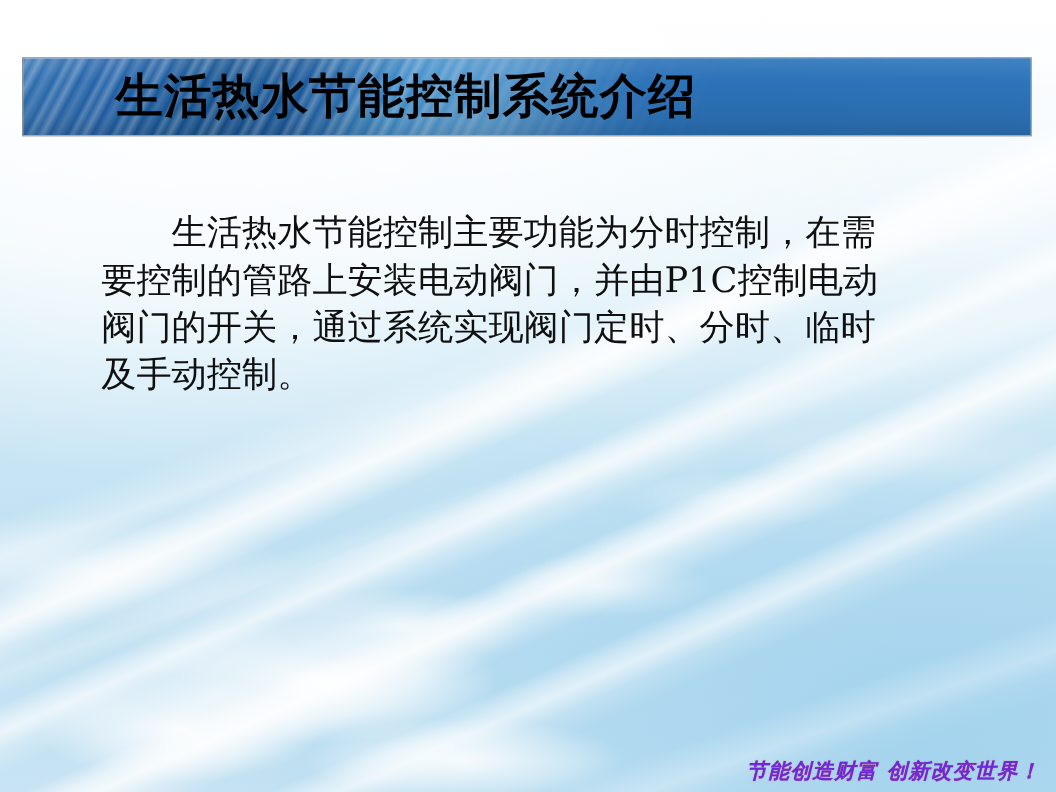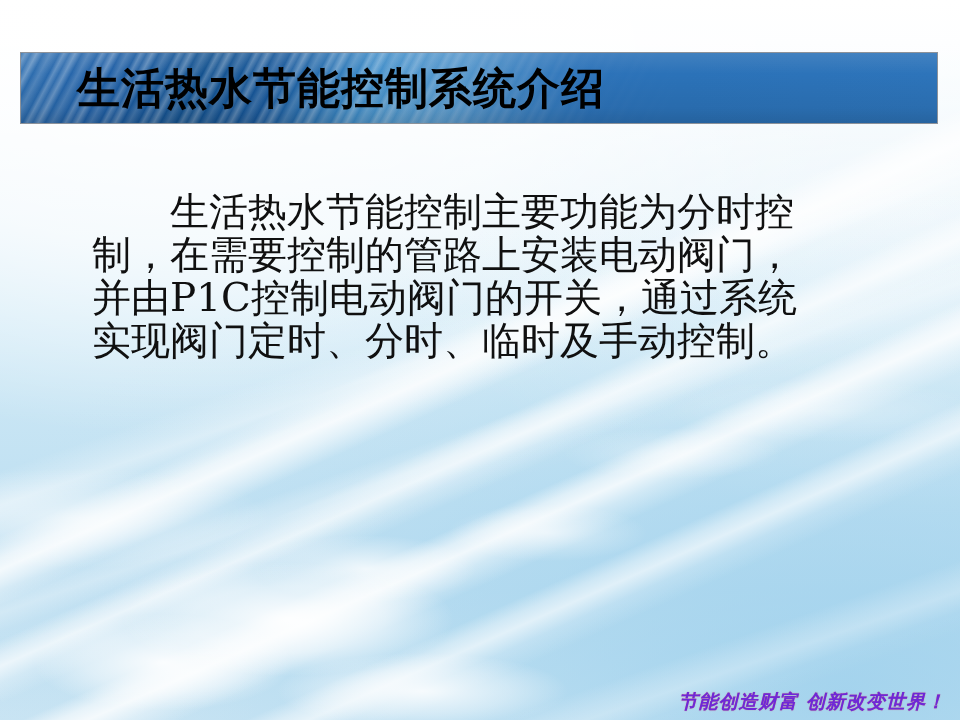--- a/index.html
+++ b/index.html
@@ -173,38 +173,38 @@
     inset: 0;
     background: linear-gradient(to bottom,
       rgba(255,255,255,0.10) 0%,
       rgba(255,255,255,0.00) 30%,
       rgba(0,0,0,0.06) 78%,
       rgba(0,0,0,0.14) 100%);
   }
   .banner-title {
     position: relative;
     z-index: 2;
-    margin-left: 56px;
+    margin-left: 84px;
     font-family: "DejaVu Sans", "Liberation Sans", sans-serif;
     font-weight: bold;
     font-size: 43px;
     line-height: 1;
     letter-spacing: 1px;
     color: #000000;
     white-space: nowrap;
   }
 
   
   .body-text {
     position: absolute;
     left: 92px;
     top: 190px;
     width: 710px;
     font-family: "DejaVu Serif", "Liberation Serif", serif;
-    font-size: 39px;
+    font-size: 32px;
     line-height: 43px;
     color: #101010;
     letter-spacing: 0px;
   }
   .body-text .para {
     margin: 0;
     text-indent: 0;
     white-space: pre-wrap;
   }
 

